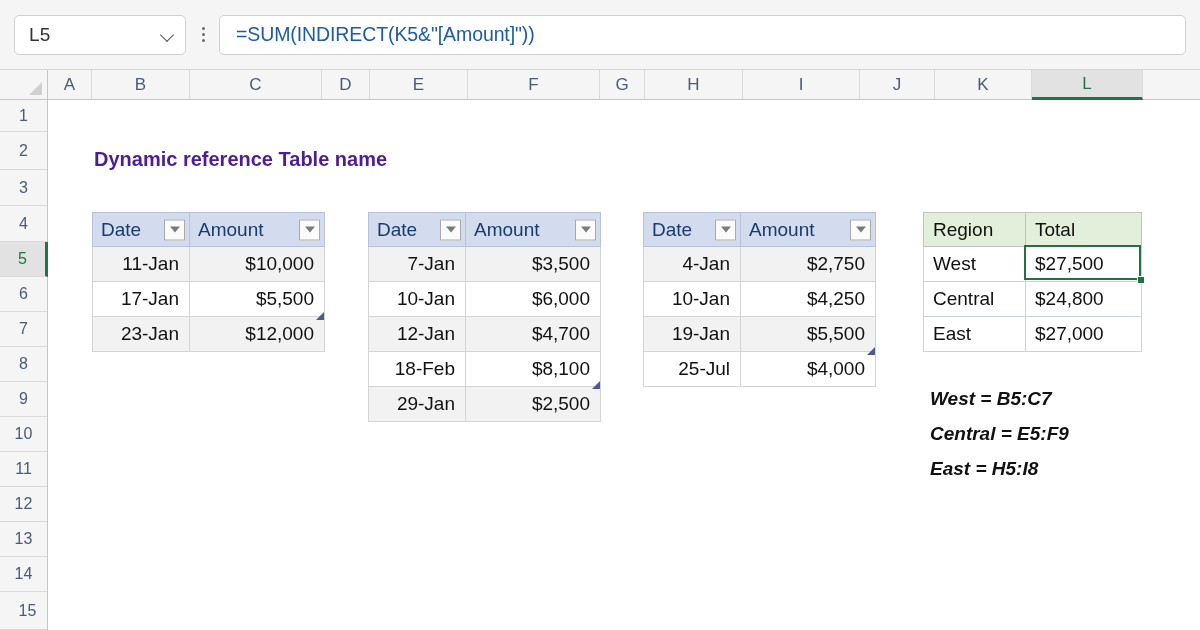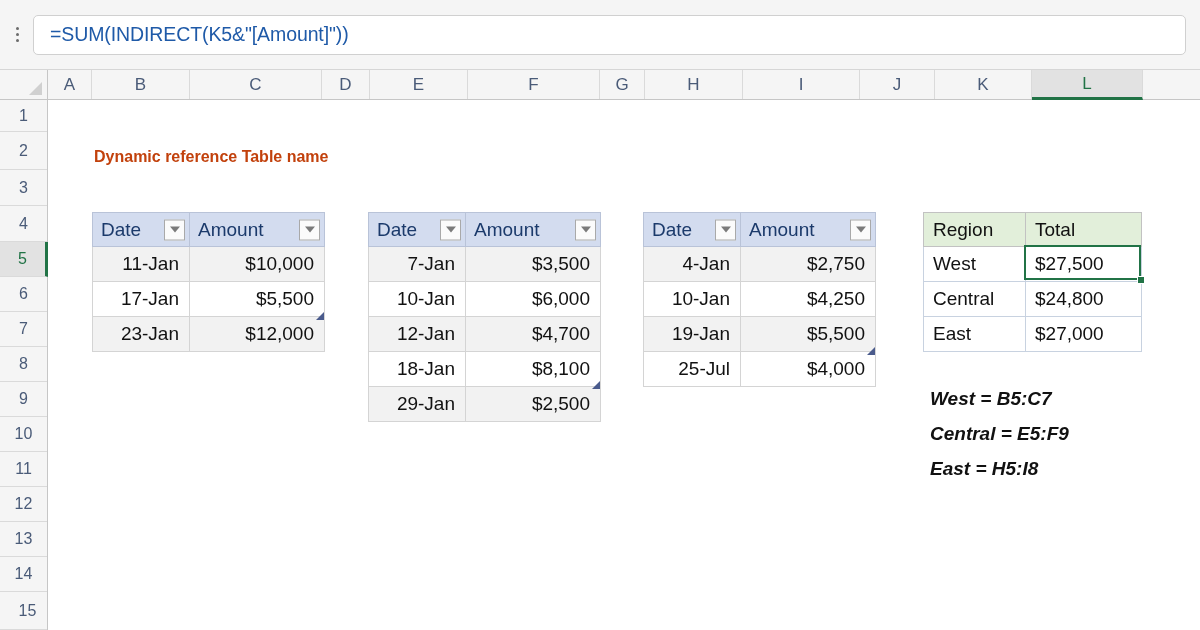--- a/index.html
+++ b/index.html
@@ -210,23 +210,23 @@
   }
   .gridline-v {
     position: absolute;
     top: 0; width: 1px; height: 530px;
     background: #fafafa;
   }
 
   
   .sheet-title {
     position: absolute;
-    font-size: 16px;
+    font-size: 20px;
     font-weight: bold;
-    color: #c2410c;
+    color: #4c1d95;
     white-space: nowrap;
   }
 
   
   .xtable {
     position: absolute;
     border-collapse: collapse;
     font-size: 19px;
     color: #111111;
     table-layout: fixed;
@@ -330,20 +330,24 @@
     font-weight: 600;
   }
 </style>
 </head>
 <body>
 
 <div id="app">
 
   <div class="formula-bar">
 
+    <div class="namebox">
+      <span class="namebox-text">L5</span>
+      <span class="chev"></span>
+    </div>
 
     <div class="kebab">
       <i></i>
       <i></i>
       <i></i>
     </div>
 
 
     <div class="fbinput">
       <span class="fbtext">=SUM(INDIRECT(K5&amp;"[Amount]"))</span>
@@ -481,21 +485,21 @@
             </tr>
             <tr class="even">
               <td>10-Jan</td>
               <td>$6,000</td>
             </tr>
             <tr class="odd">
               <td>12-Jan</td>
               <td>$4,700</td>
             </tr>
             <tr class="even">
-              <td>18-Jan</td>
+              <td>18-Feb</td>
               <td>$8,100</td>
             </tr>
             <tr class="odd">
               <td>29-Jan</td>
               <td>$2,500</td>
             </tr>
           </tbody>
       </table>
       <span class="fill-corner" style="left:544px; top:281px;"></span>
 

